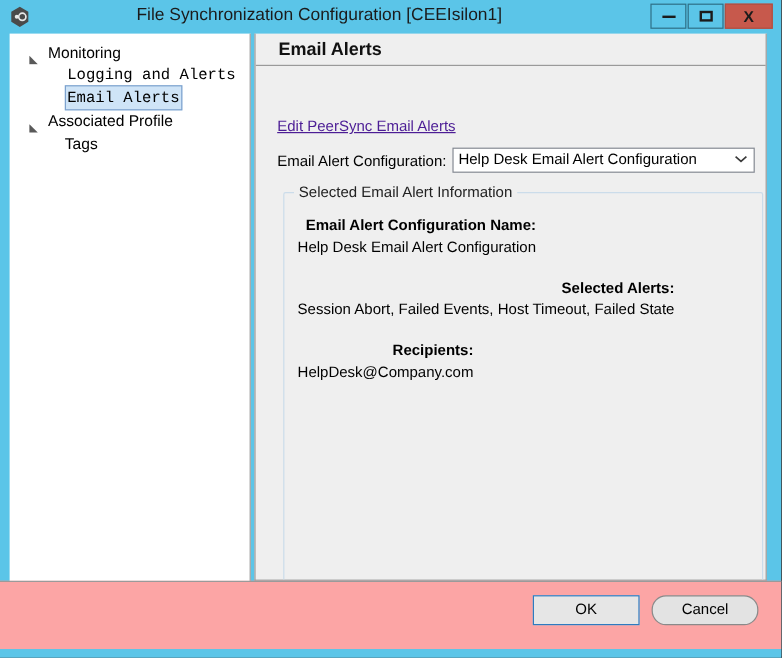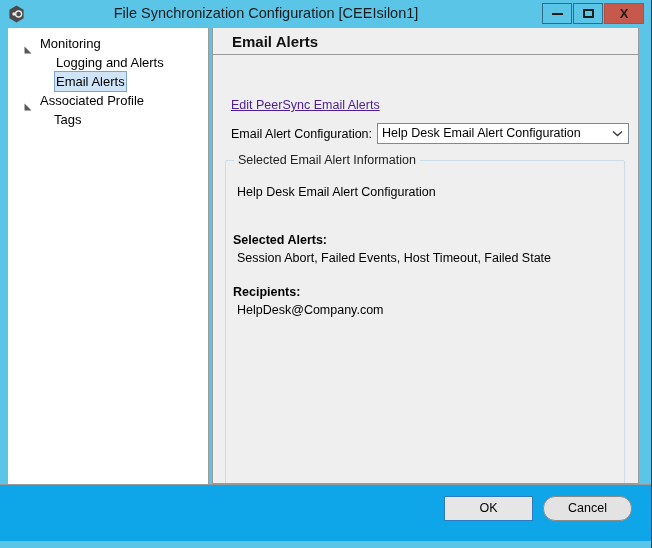--- a/index.html
+++ b/index.html
@@ -104,21 +104,21 @@
     left: 0px; top: 6px;
     width: 8px; height: 8px;
   }
   .tree-row .tlabel {
     display: inline-block;
     padding: 0 2px;
   }
   .lvl0 { padding-left: 16px; }
   .lvl0 .arrow { left: 16px; }
   .lvl0 .tlabel { margin-left: 14px; }
-  .lvl1 { padding-left: 46px; }
+  .lvl1 { padding-left: 46px; font-family: Liberation Mono, monospace; }
   .lvl0-noarrow { padding-left: 30px; }
 
   .tree-row.selected .tlabel {
     background: #CFE4F7;
     border: 1px solid #7DA2CE;
     padding: 0 1px;
     margin-top: -1px;
   }
 
   
@@ -189,26 +189,27 @@
     position: absolute;
     right: 5px; top: 0;
     line-height: 19px;
     font-size: 11px;
     color: #3a3a3a;
   }
 
   
   #groupbox {
     position: absolute;
-    left: 12px; top: 132px;
+    left: 23px; top: 132px;
     width: 400px;
     height: 343px;
     box-sizing: border-box;
     border: 1px solid #CBDCEA;
     border-radius: 2px;
+    text-align: right;
   }
   #groupbox-legend {
     position: absolute;
     left: 8px; top: -8px;
     background: #EFEFEF;
     padding: 0 4px;
     font-size: 12.5px;
     color: #222;
     white-space: nowrap;
   }
@@ -227,21 +228,21 @@
   #field-name      { top: 20px; }
   #field-alerts    { top: 72px; }
   #field-recipients{ top: 124px; }
 
   
   #footer {
     position: absolute;
     left: 0px; top: 484px;
     width: 651px;
     height: 57px;
-    background: #0ea5e9;
+    background: #fca5a5;
     box-sizing: border-box;
     border-top: 1px solid #9a9a9a;
   }
   .dlgbtn {
     position: absolute;
     top: 11px;
     width: 89px;
     height: 25px;
     box-sizing: border-box;
     background: #E3E3E3;
@@ -325,20 +326,21 @@
         <svg width="11" height="7" viewBox="0 0 11 7">
             <polyline points="1,1.5 5.5,5.5 10,1.5" fill="none" stroke="#3a3a3a" stroke-width="1.4"></polyline>
           </svg>
       </span>
     </div>
 
     <div id="groupbox">
       <div id="groupbox-legend">Selected Email Alert Information</div>
 
       <div class="gb-field" id="field-name">
+        <div class="gb-key">Email Alert Configuration Name:</div>
         <div class="gb-val">Help Desk Email Alert Configuration</div>
       </div>
 
       <div class="gb-field" id="field-alerts">
         <div class="gb-key">Selected Alerts:</div>
         <div class="gb-val">Session Abort, Failed Events, Host Timeout, Failed State</div>
       </div>
 
       <div class="gb-field" id="field-recipients">
         <div class="gb-key">Recipients:</div>

